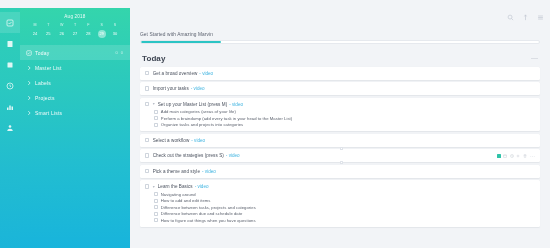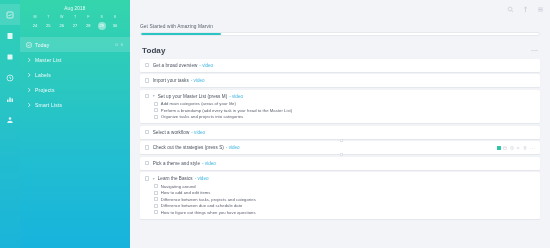--- a/index.html
+++ b/index.html
@@ -2,21 +2,21 @@
 <html><head>
 <meta charset="utf-8">
 <style>
   * { box-sizing: border-box; margin: 0; padding: 0; }
   html, body {
     width: 550px; height: 248px;
     font-family: "Liberation Sans", sans-serif;
     background: #f2f4f7;
     overflow: hidden;
   }
-  .app { display: flex; width: 550px; height: 176px; }
+  .app { display: flex; width: 550px; height: 176px; margin-top: 8px; }
 
   
   .rail {
     width: 20px; height: 248px;
     background: linear-gradient(180deg, #2fd0b5 0%, #2bc9bf 30%, #22bcd0 65%, #1ab4da 100%);
     display: flex; flex-direction: column; align-items: center;
     padding-top: 4px; flex: 0 0 20px;
   }
   .rail-item {
     width: 20px; height: 21px;

